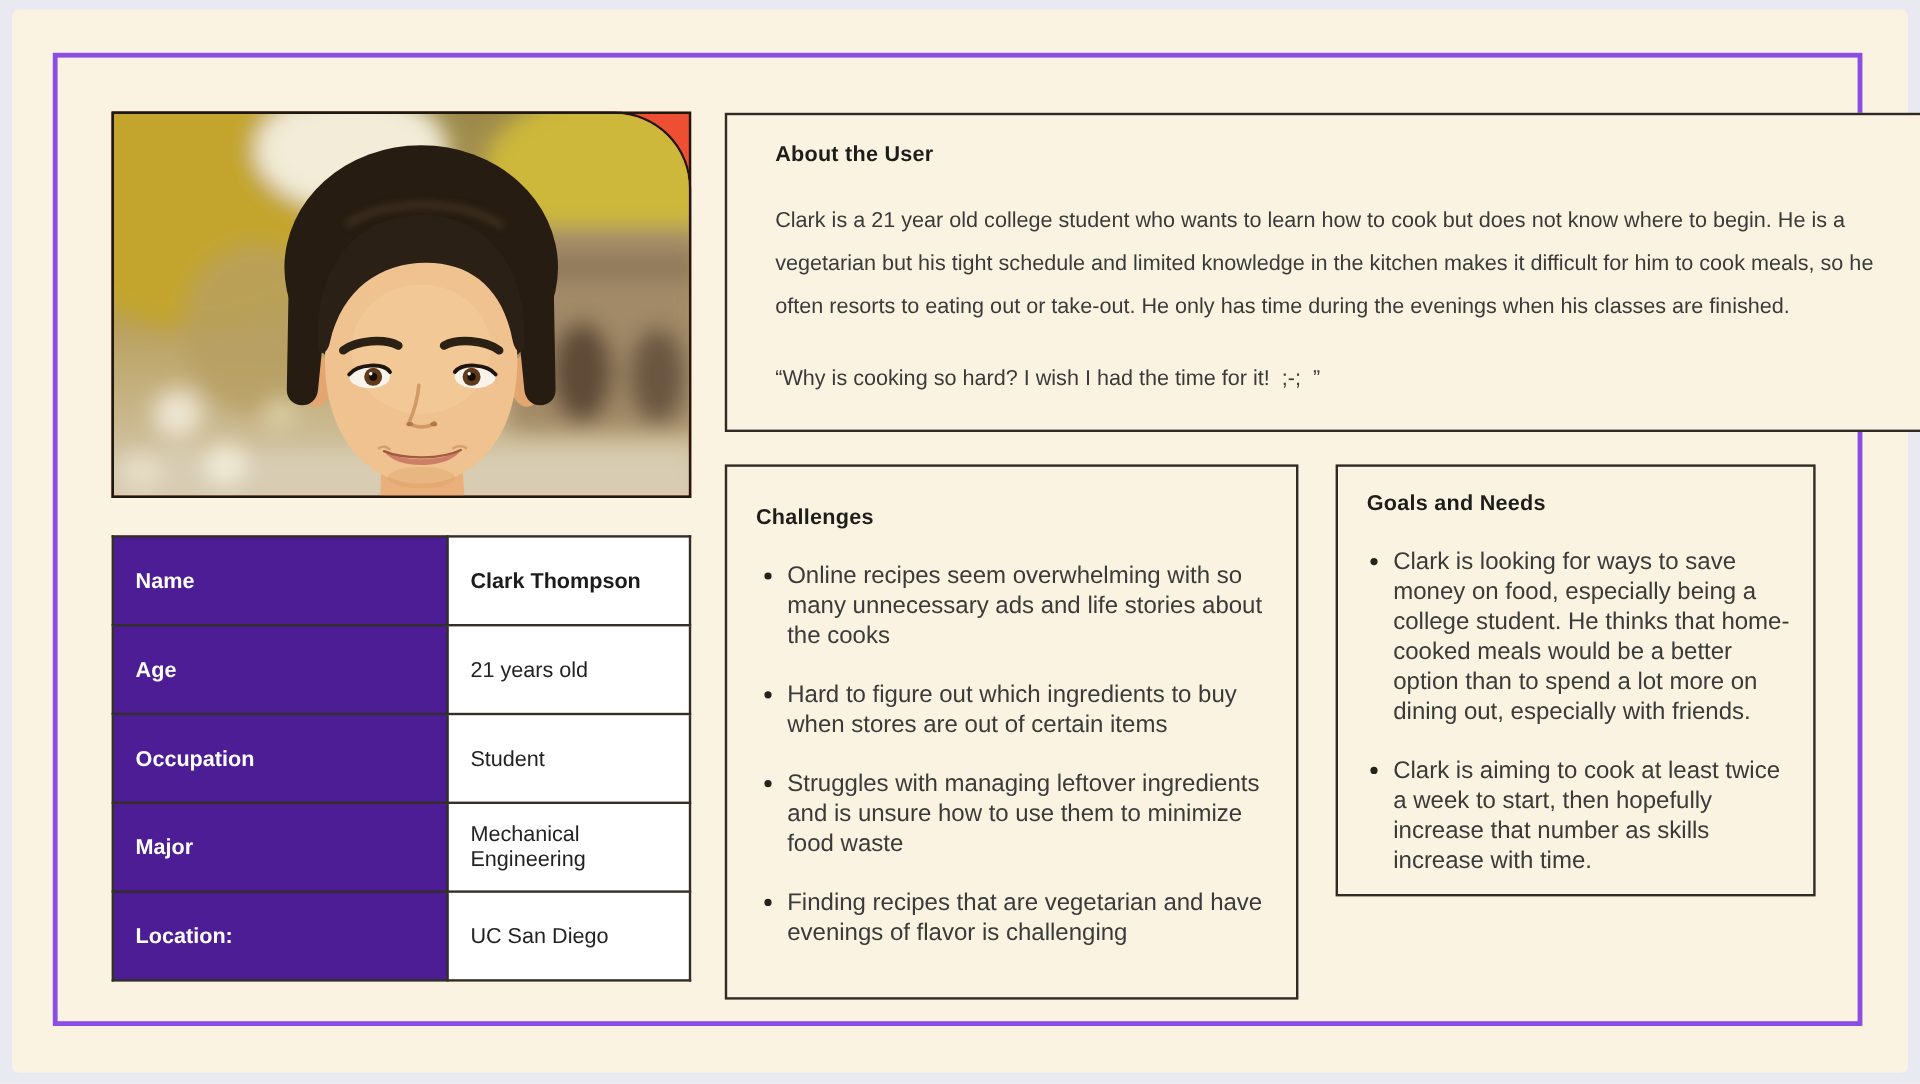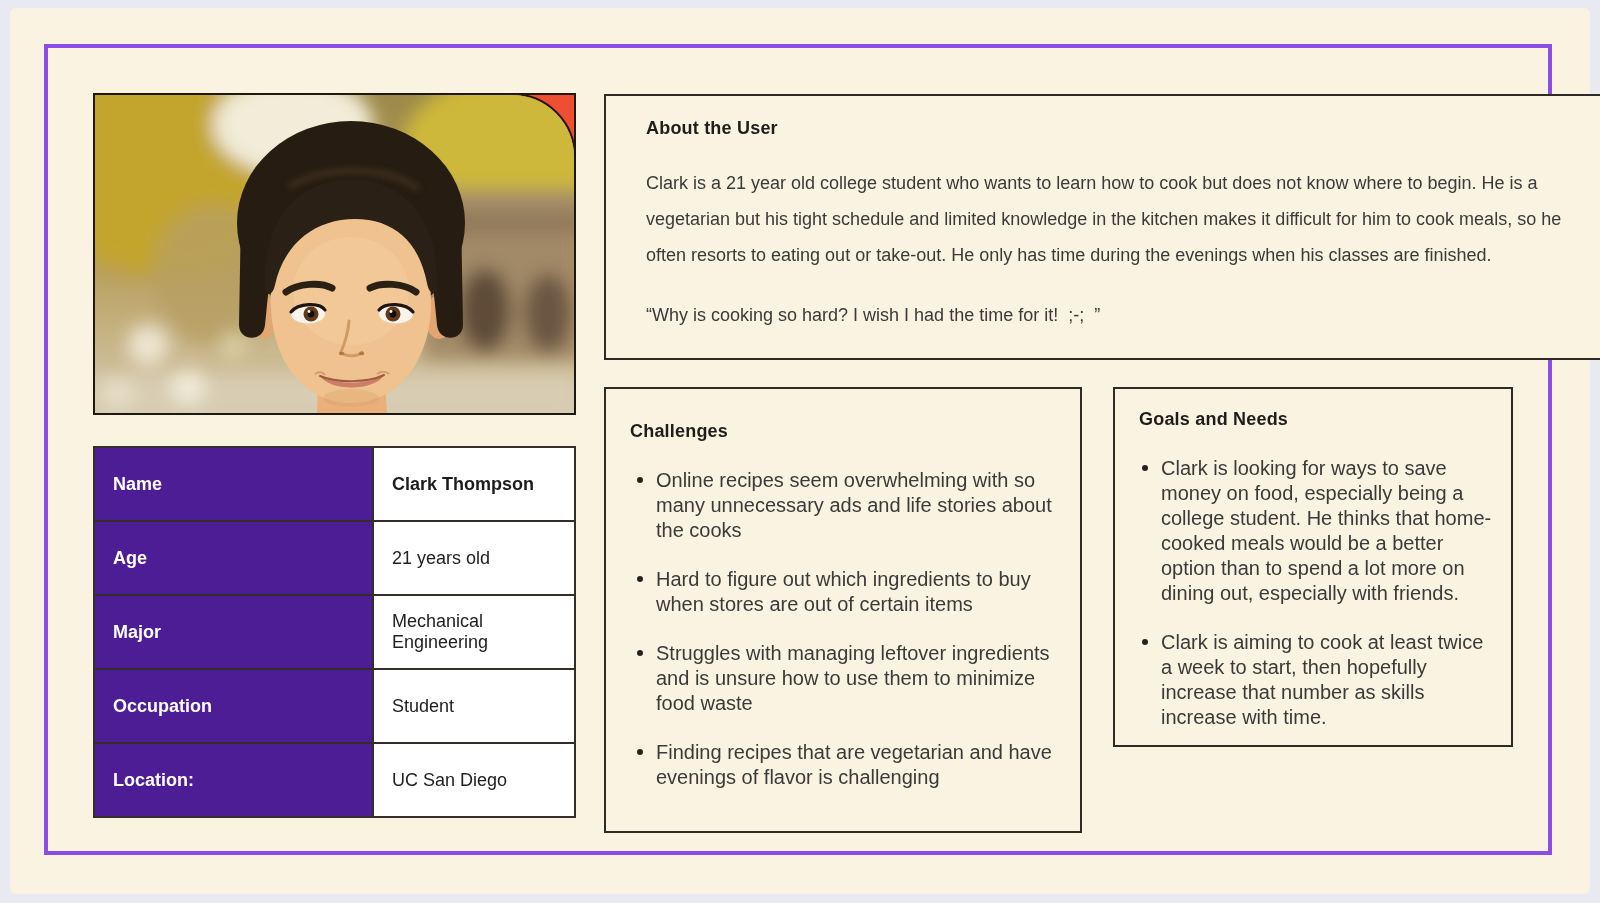--- a/index.html
+++ b/index.html
@@ -192,26 +192,26 @@
     <tbody>
         <tr>
       <td class="label">Name</td>
       <td class="value">Clark Thompson</td>
     </tr>
     <tr>
       <td class="label">Age</td>
       <td class="value">21 years old</td>
     </tr>
     <tr>
+      <td class="label">Occupation</td>
+      <td class="value">Student</td>
+    </tr>
+    <tr>
       <td class="label">Major</td>
       <td class="value">Mechanical Engineering</td>
-    </tr>
-    <tr>
-      <td class="label">Occupation</td>
-      <td class="value">Student</td>
     </tr>
     <tr>
       <td class="label">Location:</td>
       <td class="value">UC San Diego</td>
     </tr>
   </tbody>
     </table>
 
   <section class="box box-about">
     <h2>About the User</h2>

